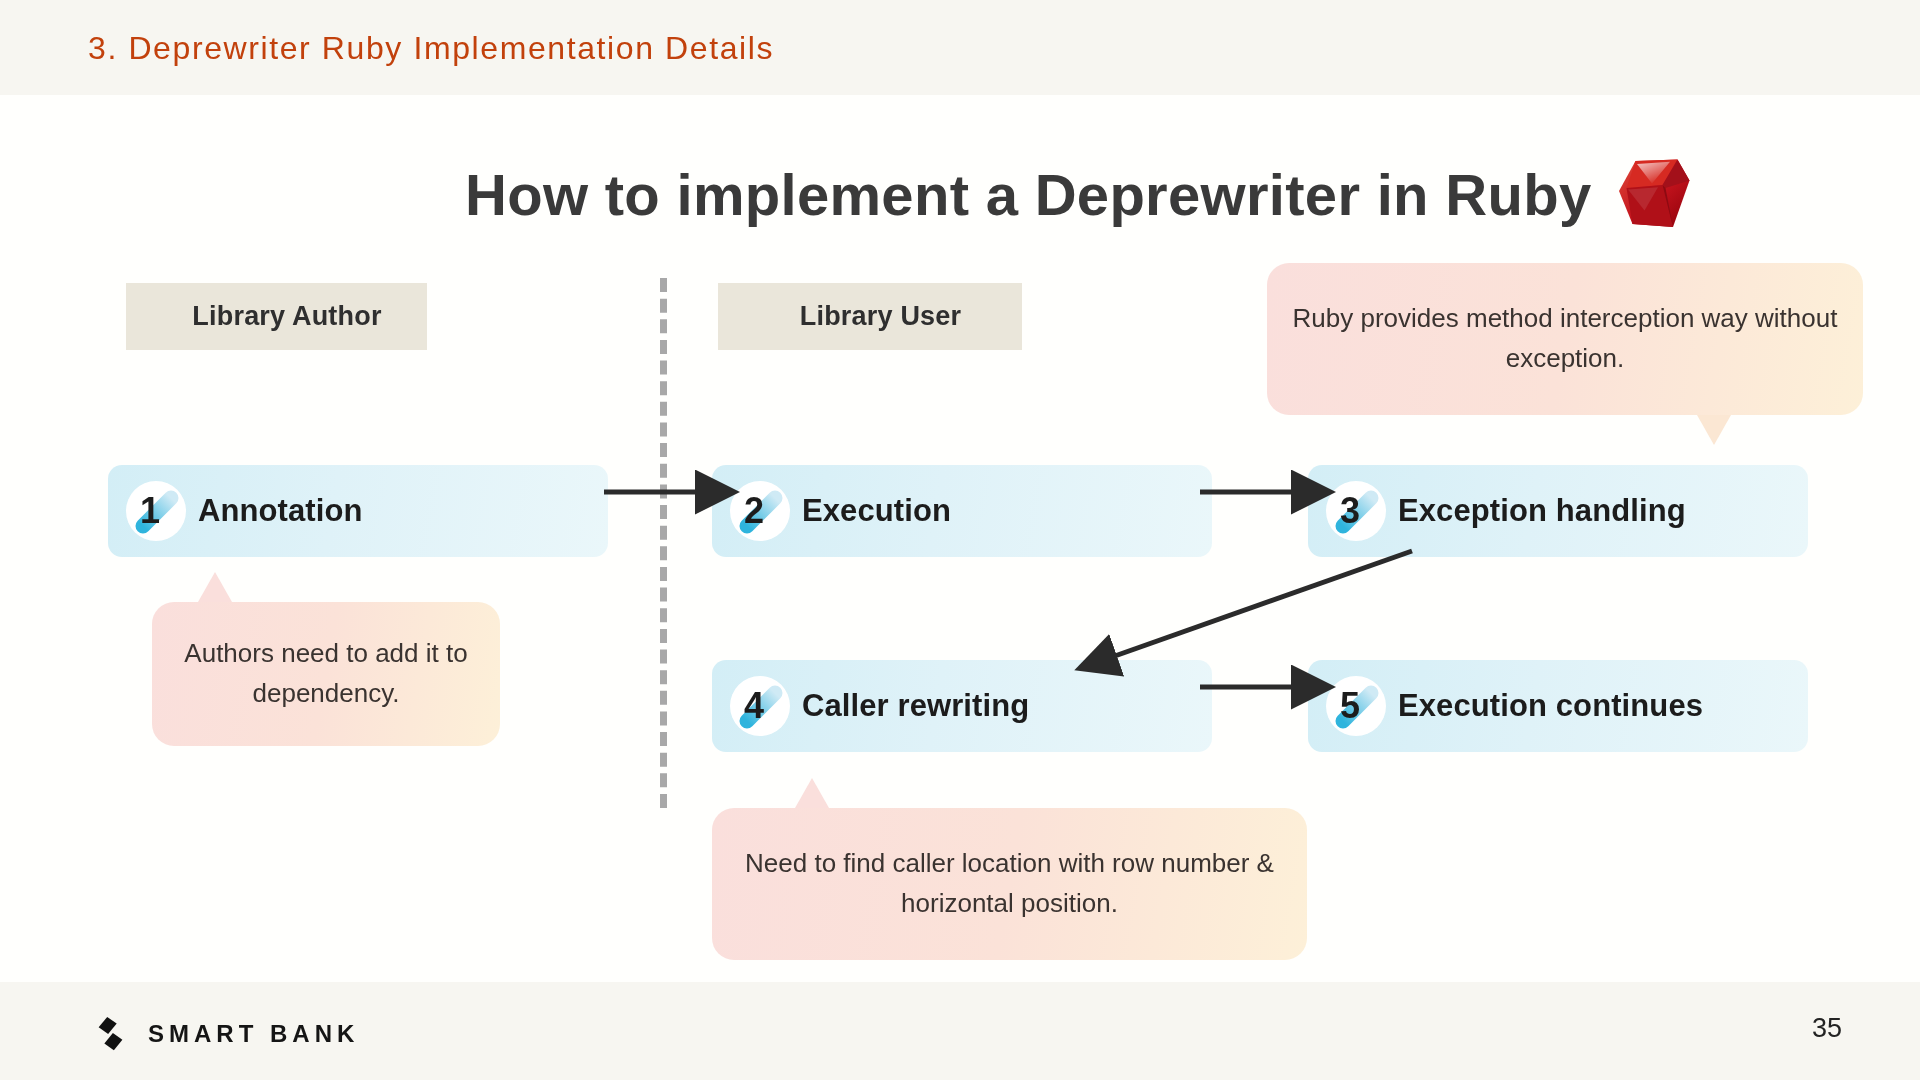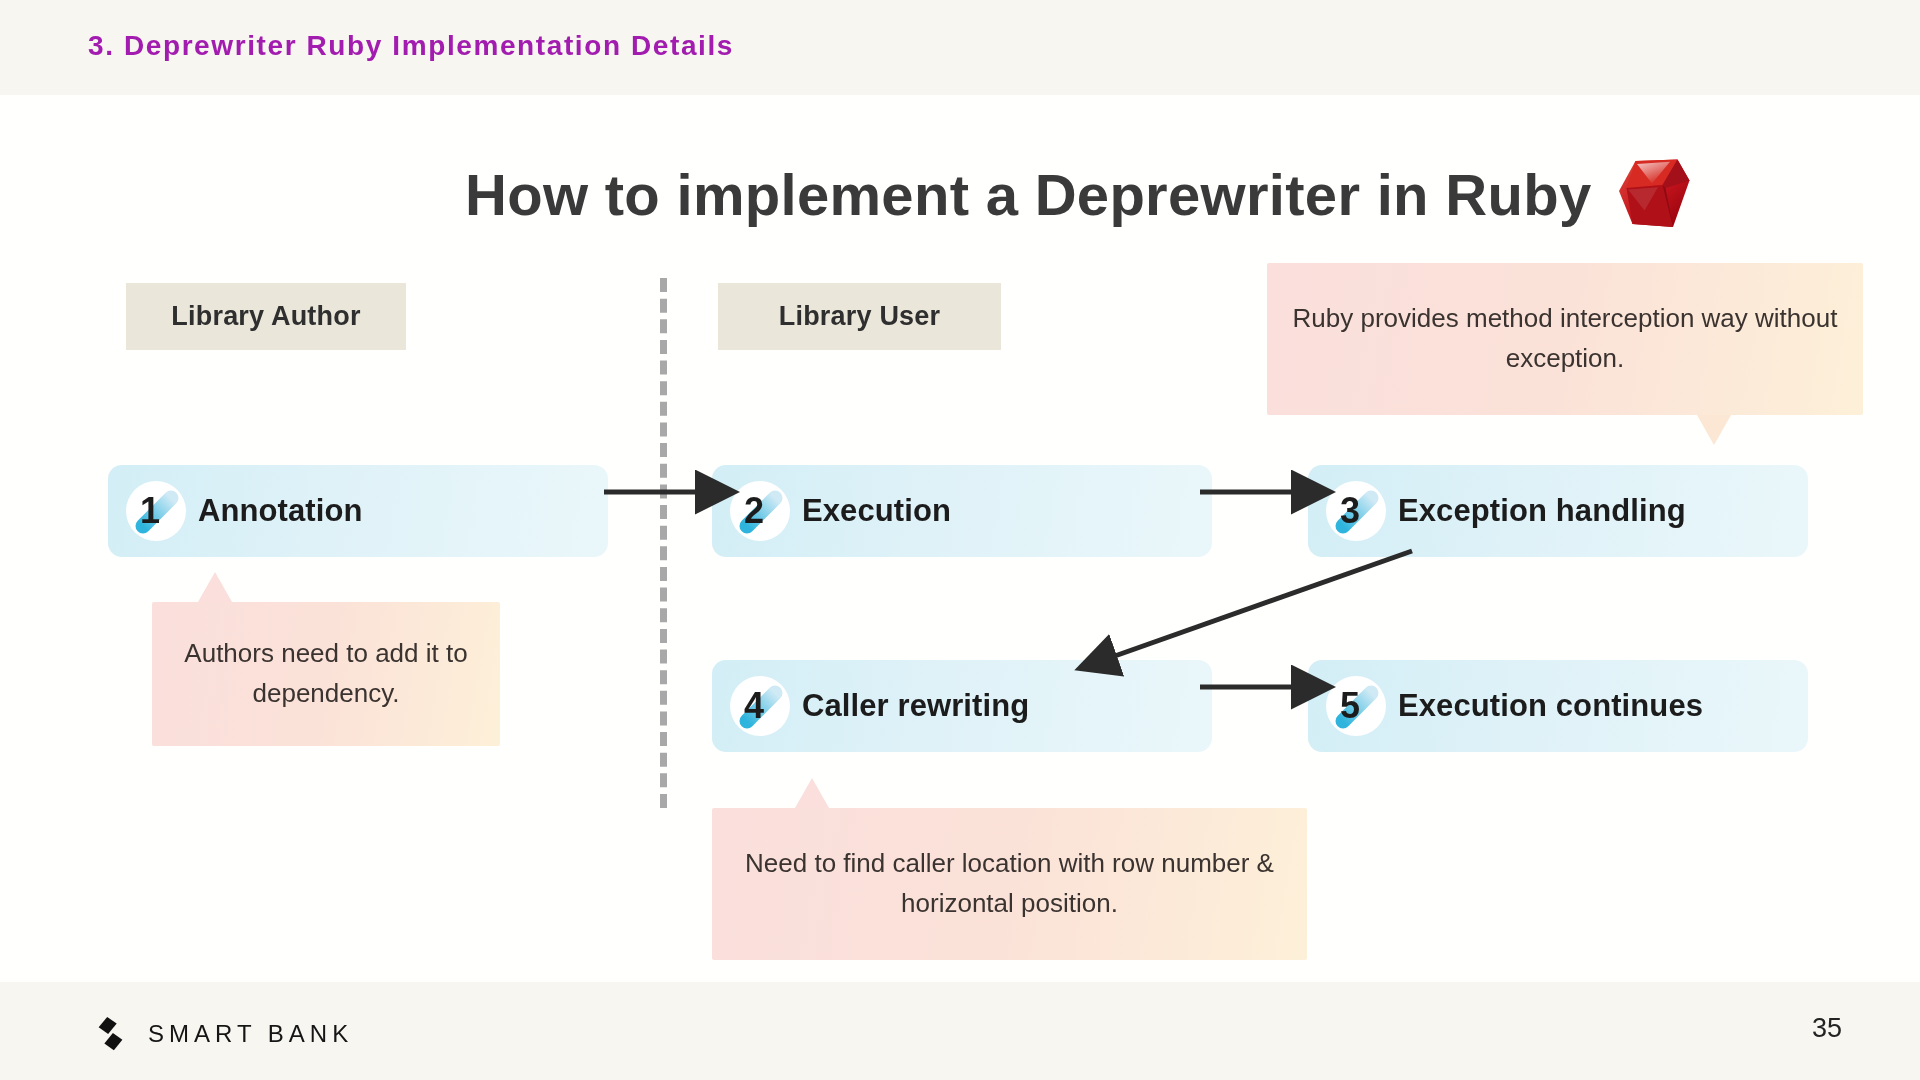--- a/index.html
+++ b/index.html
@@ -21,24 +21,24 @@
     position: absolute;
     left: 0; top: 0;
     width: 1920px;
     height: 95px;
     background: #f7f6f1;
   }
   .header-title {
     position: absolute;
     left: 88px;
     top: 30px;
-    font-size: 28px;
-    font-weight: bold;
+    font-size: 32px;
+    font-weight: normal;
     letter-spacing: 1.6px;
-    color: #a21caf;
+    color: #c2410c;
     white-space: nowrap;
   }
 
   
   .slide-title-wrap {
     position: absolute;
     left: 465px;
     top: 158px;
     display: flex;
     align-items: center;
@@ -67,20 +67,21 @@
   .lane-label {
     position: absolute;
     background: #eae6da;
     color: #2f2f2f;
     font-size: 27px;
     font-weight: bold;
     display: flex;
     align-items: center;
     justify-content: center;
     letter-spacing: 0.2px;
+    padding-left: 21px;
   }
   #lane-author { left: 126px; top: 283px; width: 280px; height: 67px; }
   #lane-user   { left: 718px; top: 283px; width: 283px; height: 67px; }
 
   
   .step-box {
     position: absolute;
     border-radius: 14px;
     background: linear-gradient(100deg, #d3eef6 0%, #dff2f8 45%, #eaf7fa 100%);
     display: flex;
@@ -129,21 +130,21 @@
   
   .arrow-svg { position: absolute; overflow: visible; }
   #arrow-1-2 { left: 604px; top: 480px; }
   #arrow-2-3 { left: 1200px; top: 480px; }
   #arrow-4-5 { left: 1200px; top: 675px; }
   #arrow-3-4 { left: 1090px; top: 545px; }
 
   
   .callout {
     position: absolute;
-    border-radius: 2px;
+    border-radius: 22px;
     background: linear-gradient(100deg, #fadfdc 0%, #fbe2d8 50%, #fdf0d8 100%);
     display: flex;
     align-items: center;
     justify-content: center;
     text-align: center;
     color: #3a3330;
     font-size: 26px;
     line-height: 1.52;
     box-sizing: border-box;
     padding: 10px 20px;
@@ -180,21 +181,21 @@
   .brand {
     position: absolute;
     left: 92px; top: 1015px;
     display: flex;
     align-items: center;
     gap: 18px;
   }
   .brand-mark { width: 38px; height: 38px; display:block; }
   .brand-text {
     font-size: 24px;
-    font-weight: normal;
+    font-weight: bold;
     letter-spacing: 5px;
     color: #151515;
   }
   .page-number {
     position: absolute;
     right: 78px; top: 1013px;
     font-size: 27px;
     color: #232323;
     text-align: center;
   }

